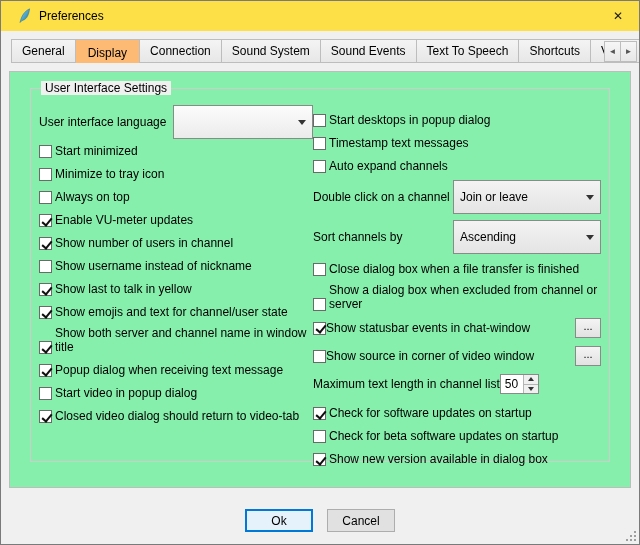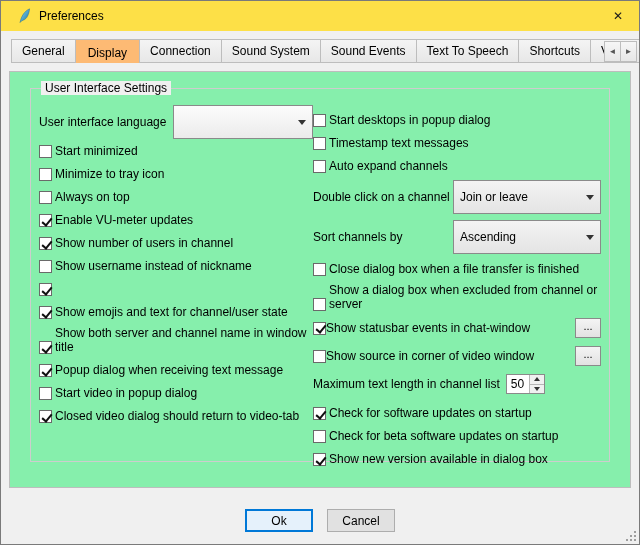--- a/index.html
+++ b/index.html
@@ -29,21 +29,21 @@
   .combo.gray{background:linear-gradient(#f3f3f3,#e4e4e4)}
   .combo .val{flex:1;overflow:hidden;white-space:nowrap}
   .carrow{width:0;height:0;border-left:4px solid transparent;border-right:4px solid transparent;border-top:5px solid #333;margin-left:6px;flex:none}
   .cbrow{display:flex;align-items:flex-end;gap:3px;margin-bottom:7px;min-height:16px}
   .cb{width:13px;height:13px;border:1px solid #6a6a6a;background:#fff;position:relative;flex:none}
   [data-checked="true"] .cb::after{content:"";position:absolute;left:1.5px;top:2.5px;width:8px;height:4px;border-left:2px solid #101010;border-bottom:2px solid #101010;transform:rotate(-50deg)}
   .combo-row{display:flex;align-items:center;justify-content:space-between;margin-bottom:6px}
   .combo-row .combo{width:148px;flex:none}
   .dotrow{display:flex;align-items:center;margin-bottom:8px;min-height:20px}
   .dots-btn{margin-left:auto;width:26px;height:20px;border:1px solid #8a8a8a;background:linear-gradient(#f4f4f4,#e2e2e2);display:flex;align-items:center;justify-content:flex-start;justify-content:center;font-size:11px;line-height:8px;padding-bottom:5px}
-  .spin-row{display:flex;align-items:center;gap:6px;margin:4px 0 10px}
+  .spin-row{display:flex;align-items:center;margin:4px 0 10px}
   .spin{display:flex;border:1px solid #8a8a8a;background:#fff;height:20px}
   .sval{width:22px;display:flex;align-items:center;padding-left:4px}
   .sbtns{display:flex;flex-direction:column;border-left:1px solid #b5b5b5;width:15px}
   .sb{flex:1;display:flex;align-items:center;justify-content:center;background:#f0f0f0}
   .sb+.sb{border-top:1px solid #b5b5b5}
   .tri-up{width:0;height:0;border-left:3px solid transparent;border-right:3px solid transparent;border-bottom:4px solid #333}
   .tri-down{width:0;height:0;border-left:3px solid transparent;border-right:3px solid transparent;border-top:4px solid #333}
   .btnrow{flex:none;height:48px;display:flex;justify-content:center;align-items:flex-start;gap:14px;padding-top:13px}
   .btn{min-width:68px;height:23px;background:#e1e1e1;border:1px solid #adadad;display:flex;align-items:center;justify-content:center;padding:0 12px}
   .btn .u{}
@@ -126,20 +126,21 @@
           <div class="cbrow" data-checked="true">
               <span class="cb"></span>
               <span>Show number of users in channel</span>
             </div>
           <div class="cbrow" data-checked="false">
               <span class="cb"></span>
               <span>Show username instead of nickname</span>
             </div>
           <div class="cbrow" data-checked="true">
               <span class="cb"></span>
+              <span>Show last to talk in yellow</span>
             </div>
           <div class="cbrow" data-checked="true">
               <span class="cb"></span>
               <span>Show emojis and text for channel/user state</span>
             </div>
           <div class="cbrow" data-checked="true">
               <span class="cb"></span>
               <span>Show both server and channel name in window title</span>
             </div>
           <div class="cbrow" data-checked="true">

